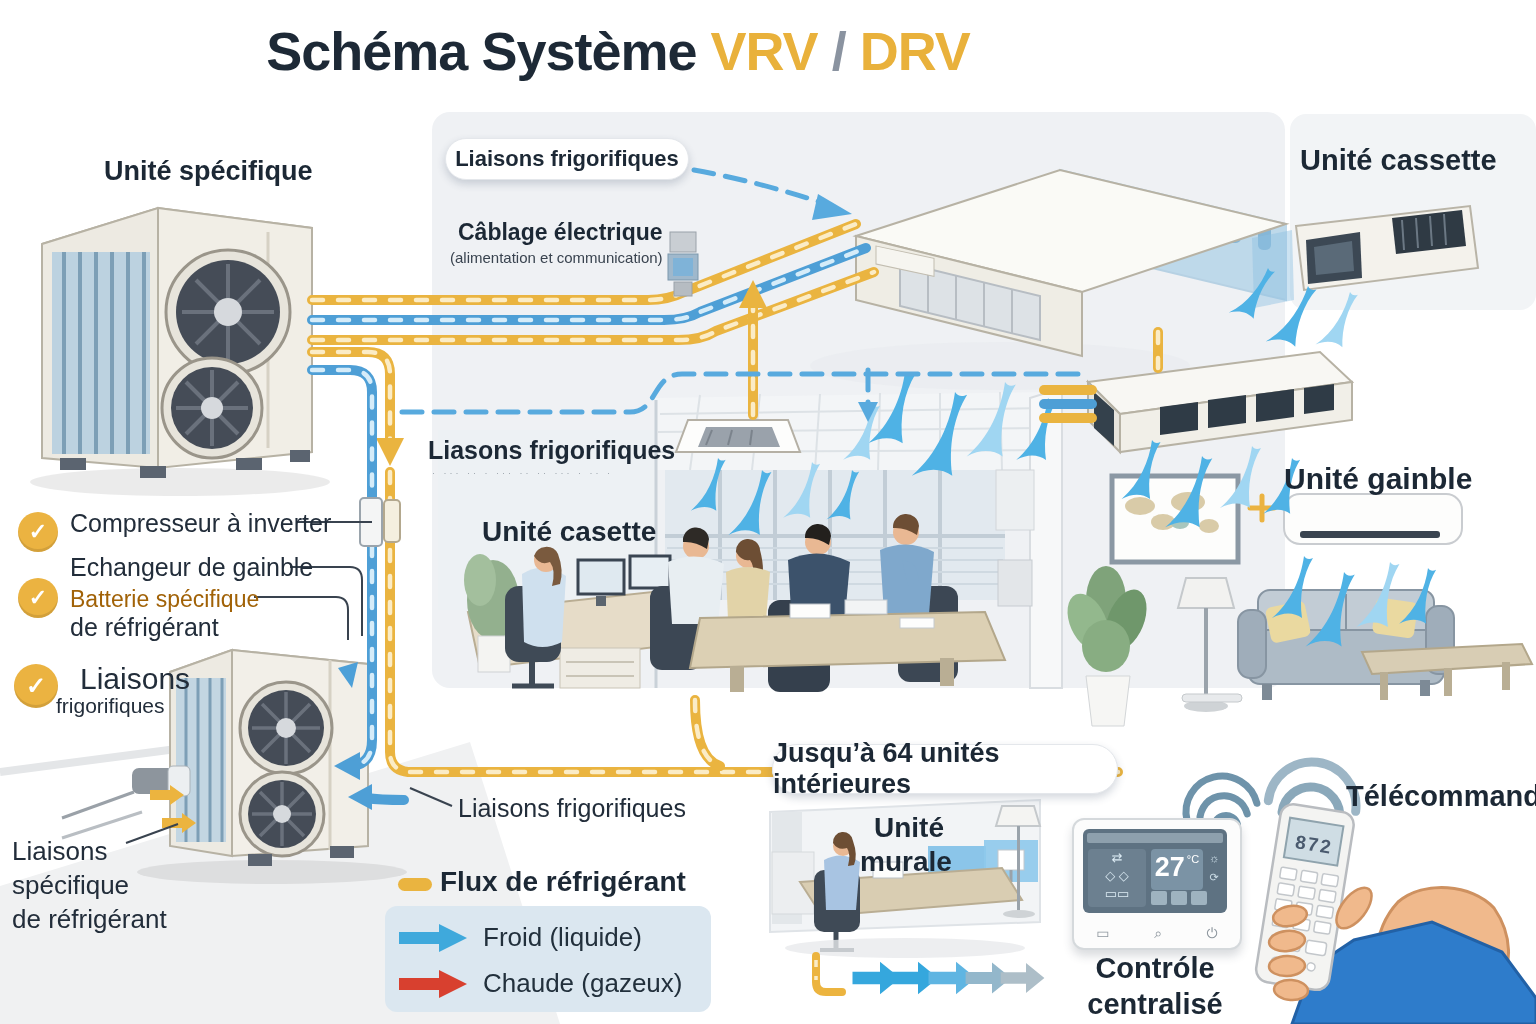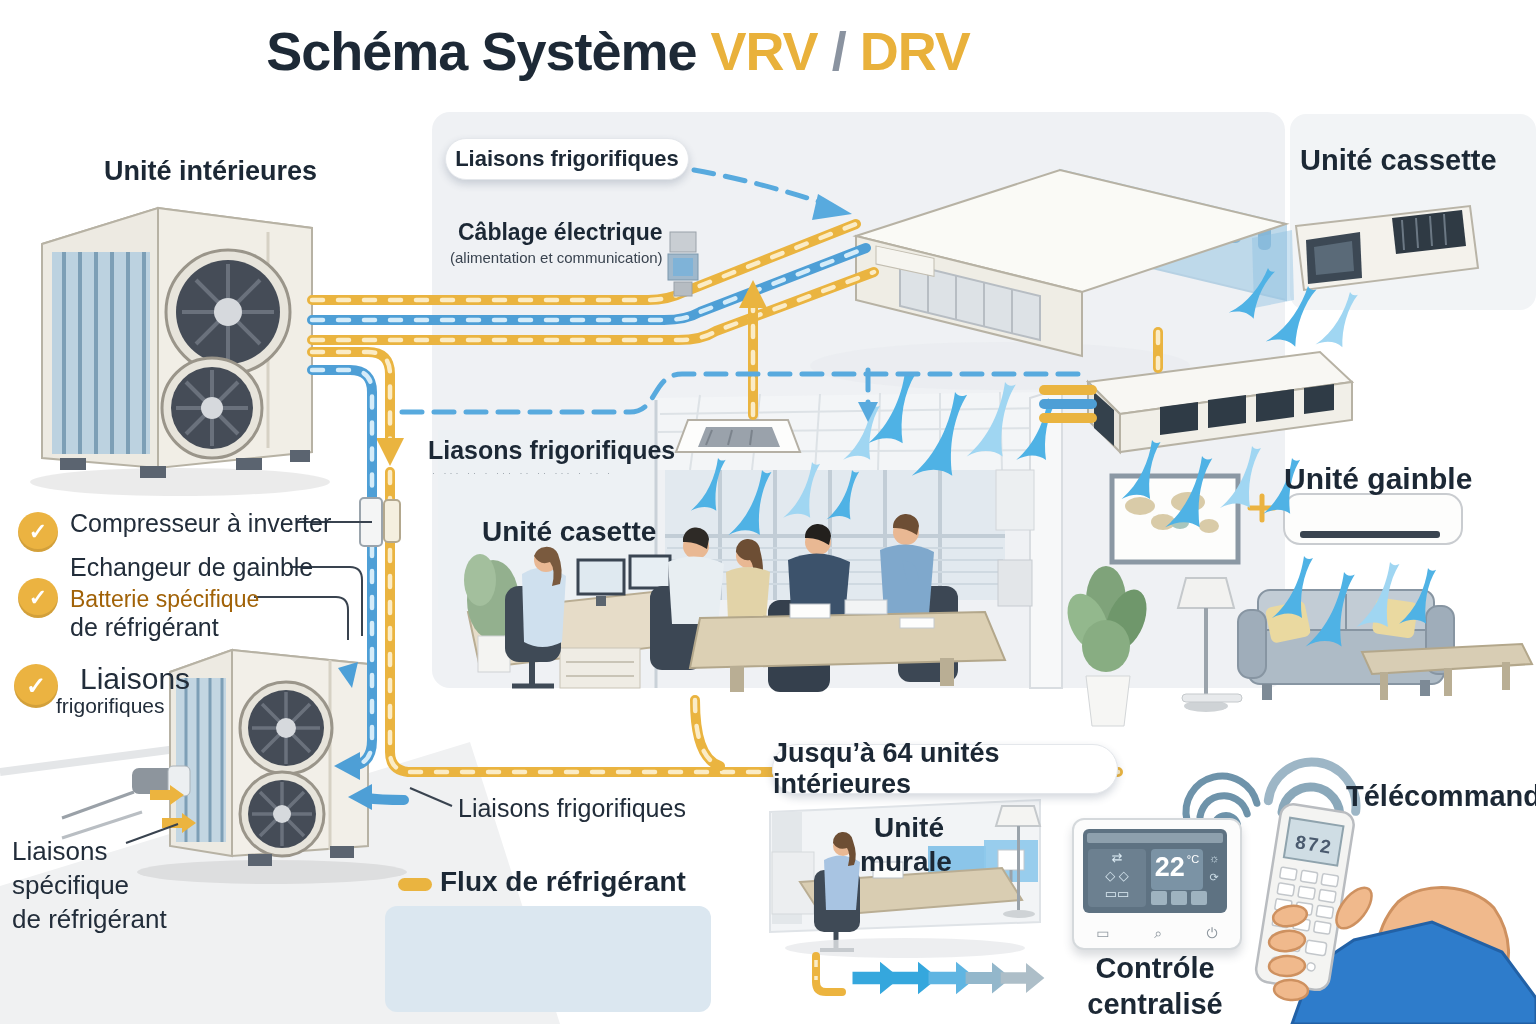--- a/index.html
+++ b/index.html
@@ -488,21 +488,21 @@
 </svg>
 
 <div class="lbl" style="left:0;top:20px;width:1236px;text-align:center;font-size:54px;font-weight:800;letter-spacing:-1px">
   <span style="color:#1d2936">Schéma Système</span>
   <span> </span>
   <span style="color:#E9B13B">VRV</span>
   <span style="color:#8a93a0">/</span>
   <span style="color:#E9B13B">DRV</span>
 </div>
 
-<div class="lbl" style="left:104px;top:156px;font-size:27px">Unité intérieures</div>
+<div class="lbl" style="left:104px;top:156px;font-size:27px">Unité spécifique</div>
 
 <div class="pill" style="left:445px;top:138px;width:242px;height:40px;font-size:22px;font-weight:600">
   <span>Liaisons frigorifiques</span>
 </div>
 
 <div class="lbl" style="left:458px;top:219px;font-size:23px">Câblage électrique</div>
 <div class="lbl reg" style="left:450px;top:249px;font-size:15px;color:#39434f">(alimentation et communication)</div>
 
 <div class="lbl semi" style="left:428px;top:436px;font-size:25px">Liasons frigorifiques</div>
 <div class="finetext" style="left:432px;top:468px">· ··· ·· · ··· ·· ·· ··· · ·· ·</div>
@@ -534,35 +534,47 @@
 
 <div class="lbl reg" style="left:12px;top:836px;font-size:26px;color:#222d3a">Liaisons</div>
 <div class="lbl reg" style="left:12px;top:870px;font-size:26px;color:#222d3a">spécifique</div>
 <div class="lbl reg" style="left:12px;top:904px;font-size:26px;color:#222d3a">de réfrigérant</div>
 
 <div class="lbl reg" style="left:458px;top:794px;font-size:25px;color:#222d3a">Liaisons frigorifiques</div>
 
 <div style="position:absolute;left:398px;top:878px;width:34px;height:13px;border-radius:7px;background:#EAB440"></div>
 <div class="lbl" style="left:440px;top:866px;font-size:28px">Flux de réfrigérant</div>
 <div class="legendbox">
+  <div class="legend-item" style="left:14px;top:16px">
+    <svg width="70" height="30" viewBox="0 0 70 30">
+      <polygon points="0,9 40,9 40,1 68,15 40,29 40,21 0,21" fill="#3FA9DC"></polygon>
+    </svg>
+    <span class="legend-text">Froid (liquide)</span>
+  </div>
+  <div class="legend-item" style="left:14px;top:62px">
+    <svg width="70" height="30" viewBox="0 0 70 30">
+      <polygon points="0,9 40,9 40,1 68,15 40,29 40,21 0,21" fill="#D8402F"></polygon>
+    </svg>
+    <span class="legend-text">Chaude (gazeux)</span>
+  </div>
 </div>
 
 <div class="pill" style="left:772px;top:744px;width:344px;height:48px;font-size:27px;border-radius:26px">
   <span>Jusqu’à 64 unités intérieures</span>
 </div>
 
 <div class="lbl" style="left:874px;top:812px;font-size:28px">Unité</div>
 <div class="lbl" style="left:860px;top:846px;font-size:28px">murale</div>
 
 <div class="thermo">
   <div class="thermo-screen">
     <div class="thermo-top"></div>
     <div class="thermo-left">⇄<br>◇ ◇<br>▭▭</div>
     <div class="thermo-temp">
-      <span>22</span>
+      <span>27</span>
         <sup>°C</sup>
     </div>
     <div class="thermo-right">☼<br>⟳</div>
     <div class="thermo-row">
       <div class="thermo-key"></div>
         <div class="thermo-key"></div>
         <div class="thermo-key"></div>
     </div>
   </div>
   <div class="thermo-under">

